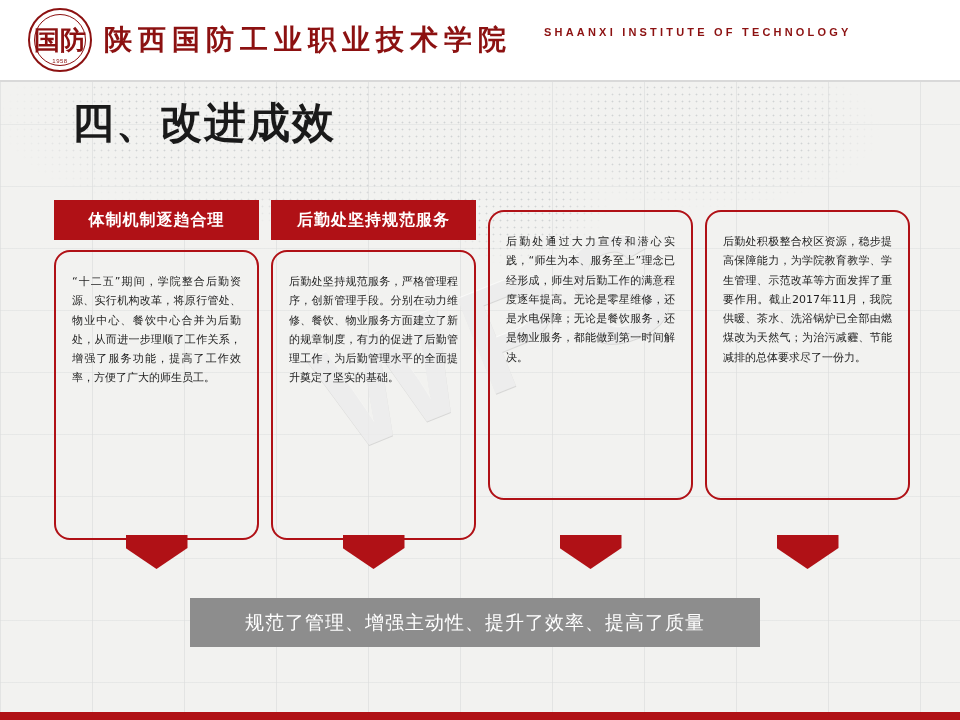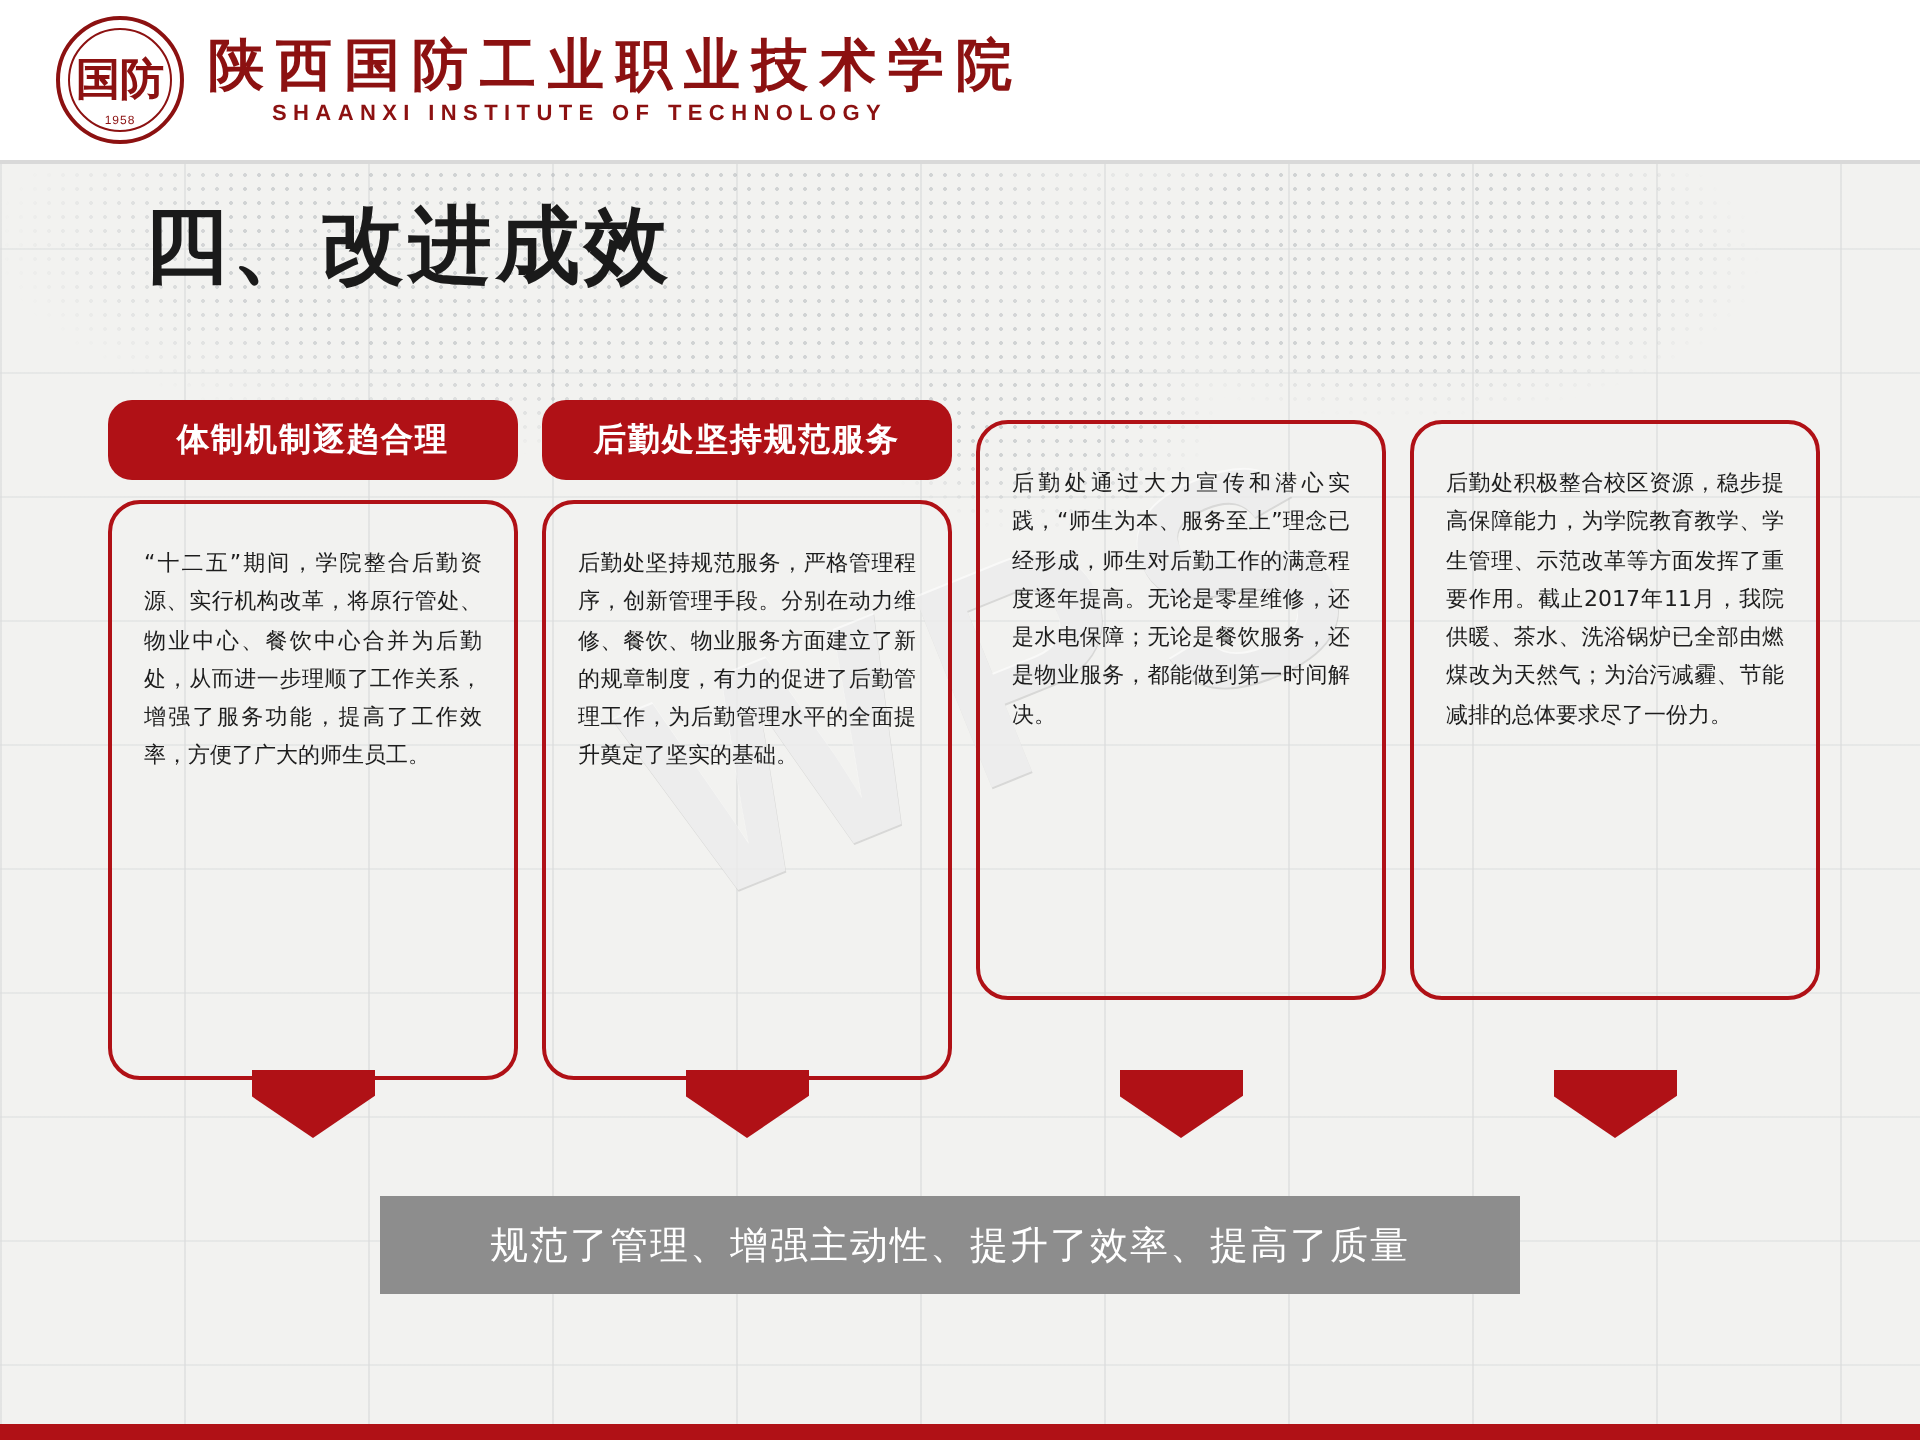--- a/index.html
+++ b/index.html
@@ -87,39 +87,39 @@
     align-items: center;
     justify-content: center;
   }
   .logo-seal .ring {
     position: absolute;
     left: 4px; top: 4px; right: 4px; bottom: 4px;
     border-radius: 50%;
     border: 1px solid #8c1111;
   }
   .logo-seal .mark {
-    font-size: 22px;
+    font-size: 26px;
     color: #8c1111;
     font-weight: bold;
     font-family: "DejaVu Serif", serif;
     line-height: 1;
     z-index: 2;
   }
   .logo-seal .year {
     position: absolute;
     bottom: 6px;
     left: 0; right: 0;
     text-align: center;
     font-size: 6px;
     color: #8c1111;
     letter-spacing: .5px;
   }
   .logo-text {
     display: flex;
-    flex-direction: column;
+    flex-direction: row;
     justify-content: center;
   }
   .logo-cn {
     font-family: "DejaVu Serif", serif;
     font-size: 28px;
     font-weight: bold;
     color: #8c1111;
     letter-spacing: 6px;
     line-height: 1.15;
   }
@@ -158,21 +158,21 @@
   .col-header {
     height: 40px;
     background: #b01116;
     color: #ffffff;
     font-size: 16px;
     font-weight: bold;
     display: flex;
     align-items: center;
     justify-content: center;
     letter-spacing: 1px;
-    border-radius: 12px;
+    border-radius: 0;
     font-family: "DejaVu Sans", sans-serif;
   }
   .col-body {
     margin-top: 10px;
     height: 290px;
     border: 2px solid #b01116;
     border-radius: 16px;
     background: rgba(255,255,255,0.0);
     padding: 20px 16px 12px 16px;
     box-sizing: border-box;

